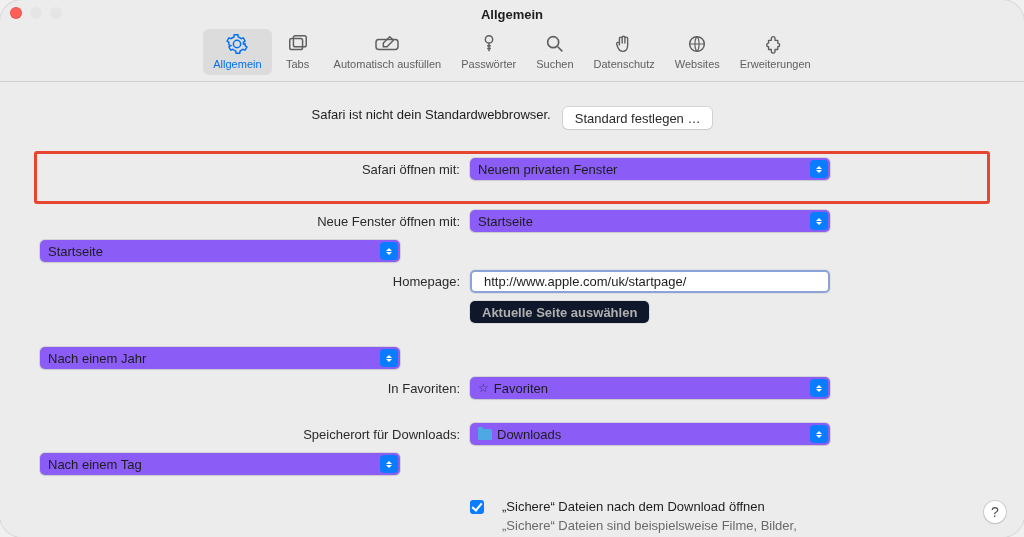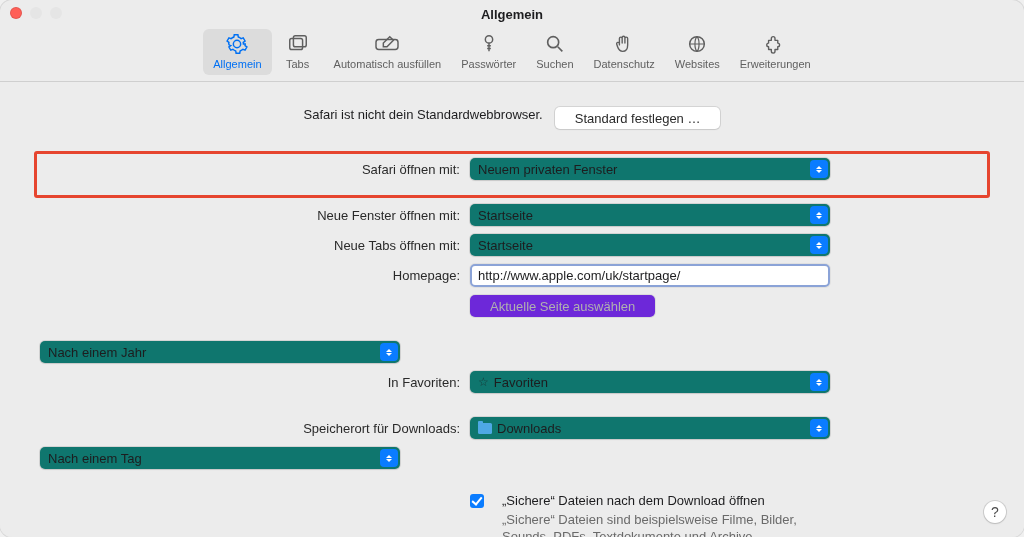--- a/index.html
+++ b/index.html
@@ -10,21 +10,21 @@
     background: #f0f0f0;
     width: 1024px;
     height: 537px;
     overflow: hidden;
     position: relative;
   }
   .window {
     width: 1024px;
     height: 537px;
     background: #ececec;
-    border-radius: 12px;
+    border-radius: 22px;
     overflow: hidden;
     box-shadow: 0 0 0 1px rgba(0,0,0,0.1);
   }
 
   
   .titlebar {
     height: 24px;
     position: relative;
     display: flex;
     align-items: center;
@@ -95,34 +95,34 @@
     font-size: 13px;
     color: #2a2a2a;
   }
   .row .ctrl {
     flex: 1;
     max-width: 360px;
   }
   .highlight-box {
     border: 3px solid #e6452f;
     border-radius: 3px;
-    padding: 4px 3px 15px 3px;
+    padding: 4px 3px 21px 3px;
     margin-left: -6px;
     margin-right: -6px;
     margin-bottom: 6px;
   }
   .highlight-box .row { margin-bottom: 0; }
 
   .select-wrap {
     position: relative;
     display: flex;
     align-items: center;
     height: 22px;
     border-radius: 5px;
-    background: #0f766e;
+    background: #8b5cf6;
     box-shadow: 0 0 0 1px rgba(0,0,0,0.1), 0 1px 2px rgba(0,0,0,0.05);
     padding: 0 24px 0 8px;
     font-size: 13px;
     white-space: nowrap;
     overflow: hidden;
     text-overflow: ellipsis;
   }
   .select-wrap .chev {
     position: absolute;
     right: 2px;
@@ -151,43 +151,44 @@
   .select-wrap .star { margin-right: 5px; opacity: 0.7; font-size: 12px; }
   .select-wrap .foldericon { margin-right: 5px; display:inline-block; width:14px; height:11px; background:#4ea8e4; border-radius:1.5px; position: relative; vertical-align: -1px;}
   .select-wrap .foldericon::before { content:""; position:absolute; top:-2px; left:0; width:5px; height:3px; background:#4ea8e4; border-radius:1px 1px 0 0; }
 
   .text-input {
     height: 23px;
     width: 100%;
     background: #fff;
     border: 2.5px solid #8ba3d7;
     border-radius: 5px;
-    padding: 0 6px;
+    padding: 0 12px;
     font-size: 13px;
     color: #1d1d1f;
     box-shadow: 0 0 0 1px rgba(0,0,0,0.05);
   }
 
   .btn {
     display: inline-flex;
     align-items: center;
     justify-content: center;
     height: 22px;
-    padding: 0 20px;
+    padding: 0 12px;
     border-radius: 5px;
     background: #fff;
     box-shadow: 0 0 0 1px rgba(0,0,0,0.1), 0 1px 2px rgba(0,0,0,0.05);
     font-size: 13px;
     color: #2a2a2a;
     cursor: default;
   }
   .btn.disabled {
-    background: #6d28d9;
+    background: #0f172a;
     color: #b0b0b0;
     box-shadow: 0 0 0 1px rgba(0,0,0,0.07);
+    font-weight: bold;
   }
 
   .top-row {
     display:flex;
     align-items:flex-start;
     justify-content:center;
     gap: 12px;
     margin-bottom: 22px;
   }
 
@@ -356,21 +357,20 @@
       <div class="lbl">Neue Fenster öffnen mit:</div>
       <div class="ctrl">
         <div class="select-wrap">
           <span>Startseite</span>
           <span class="chev"></span>
         </div>
       </div>
     </div>
 
     <div class="row tight">
-      <div class="lbl">Neue Tabs öffnen mit:</div>
       <div class="ctrl">
         <div class="select-wrap">
           <span>Startseite</span>
           <span class="chev"></span>
         </div>
       </div>
     </div>
 
     <div class="row tight">
       <div class="lbl">Homepage:</div>

